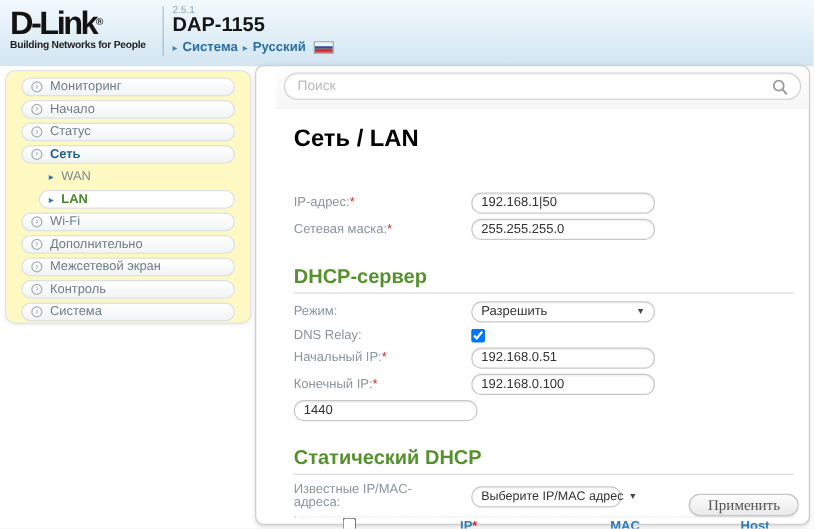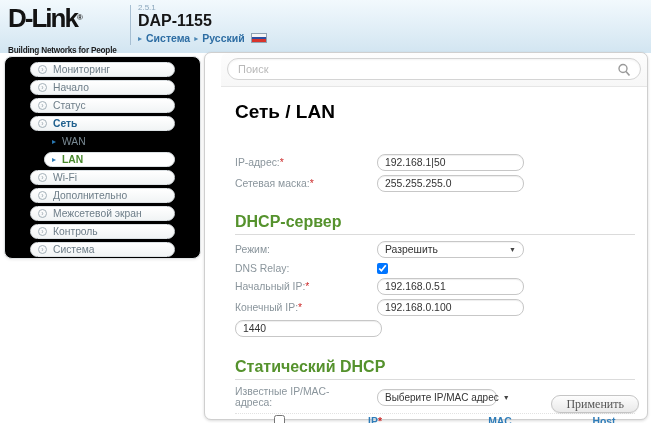--- a/index.html
+++ b/index.html
@@ -5,36 +5,36 @@
   * { margin:0; padding:0; box-sizing:border-box; }
   body { font-family:"Liberation Sans", sans-serif; background:#e8e8e8; }
   .screen { position:relative; width:651px; height:423px; background:#ffffff; overflow:hidden; }
 
   
   .header { position:absolute; top:0; left:0; width:651px; height:53px;
     background:linear-gradient(#f2f9fd, #d2e5f1); display:flex; align-items:flex-start; }
   .logo-block { padding:6px 0 0 8px; width:128px; }
   .logo-text { font-size:26px; font-weight:900; letter-spacing:-2px; color:#131313; line-height:24px; }
   .logo-reg { font-size:8px; font-weight:700; vertical-align:top; letter-spacing:0; }
-  .logo-tagline { font-size:8.2px; font-weight:700; color:#1e1e1e; margin-top:16px; letter-spacing:-0.2px; }
+  .logo-tagline { font-size:8.2px; font-weight:700; color:#1e1e1e; margin-top:1px; letter-spacing:-0.2px; }
   .header-divider { width:1px; height:40px; background:#a7bfd2; margin:5px 7px 0 2px; }
   .model-block { padding-top:3px; }
   .fw-version { font-size:8px; color:#8aa6bb; }
   .model-name { font-size:16px; font-weight:700; color:#161616; line-height:17px; }
   .breadcrumb { display:flex; align-items:center; gap:4px; margin-top:3px; }
   .bc-arrow { color:#4a86b4; font-size:8px; }
   .bc-link { font-size:10.5px; font-weight:700; color:#2d6da3; text-decoration:none; cursor:pointer; }
   .flag { display:inline-block; width:16px; height:10px; border:1px solid #8fa3b4; margin-left:2px; }
   .flag i { display:block; width:100%; height:33.3%; }
   .flag .fw { background:#f5f5f5; } .flag .fb { background:#2d4fa1; } .flag .fr { background:#d8342c; }
 
   
   .sidebar { position:absolute; left:4px; top:56px; width:197px; height:203px;
-    background:#000000; border:1px solid #e1e4e6; border-radius:8px;
-    box-shadow:0 1px 3px rgba(0,0,0,0.08); padding:5px 23px; }
+    background:#fef9c3; border:1px solid #e1e4e6; border-radius:8px;
+    box-shadow:0 1px 3px rgba(0,0,0,0.08); padding:5px 10px; }
   .menu-item { display:flex; align-items:center; gap:6px; height:15px; margin:0 2px 3px 2px;
     padding:0 7px; border:1px solid #dce1e4; border-radius:9px;
     background:linear-gradient(#ffffff,#f1f4f5); cursor:pointer; }
   .menu-item .mi-label { font-size:10.3px; color:#6d7d88; }
   .menu-item.expanded .mi-label { color:#21618e; font-weight:700; }
   .menu-item.sub { border-color:transparent; background:transparent; margin-left:16px; }
   .menu-item.sub.active { border:1px solid #dce1e4; background:#ffffff; }
   .menu-item.sub .mi-label { color:#7a8a94; }
   .menu-item.sub.active .mi-label { color:#48882c; font-weight:700; }
   .bullet { width:9px; height:9px; min-width:9px; border:1px solid #a3b0b8; border-radius:50%;

